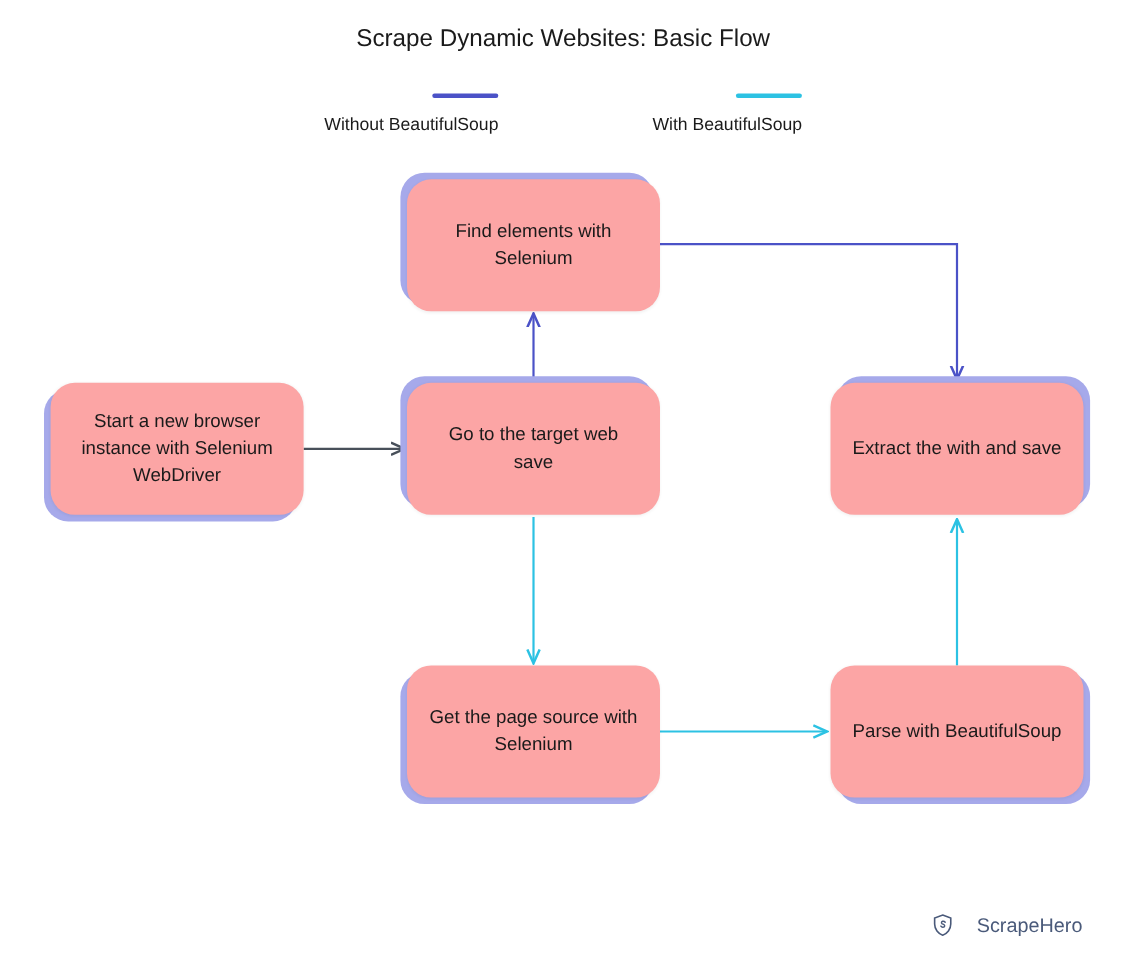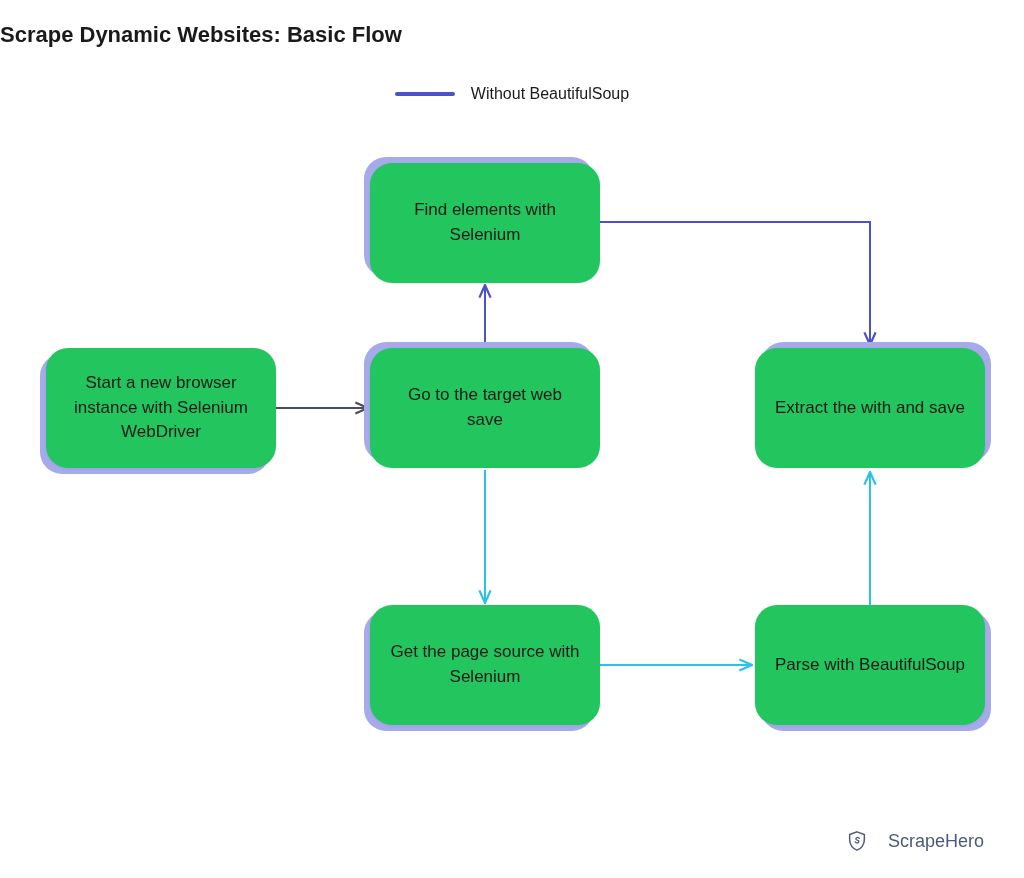--- a/index.html
+++ b/index.html
@@ -11,37 +11,39 @@
     font-family: "Segoe UI", Arial, sans-serif;
     color: #1a1a1a;
     position: relative;
     overflow: hidden;
   }
   .title {
     position: absolute;
     top: 22px;
     left: 0;
     width: 1024px;
+    text-align: center;
     font-size: 22px;
-    font-weight: 700;
+    font-weight: 400;
   }
   .legend-row {
     position: absolute;
     top: 85px;
     left: 0;
     width: 1024px;
     display: flex;
     justify-content: center;
     gap: 140px;
     font-size: 16px;
   }
   .legend-item {
     display: flex;
-    align-items: center;
+    align-items: flex-end;
     gap: 16px;
+    flex-direction: column;
   }
   .legend-swatch {
     width: 60px;
     height: 4px;
     border-radius: 2px;
   }
   
   .box {
     position: absolute;
     width: 230px;
@@ -56,21 +58,21 @@
     height: 120px;
     background: #a6a9ea;
     border-radius: 22px;
   }
   .box .front {
     position: absolute;
     left: 0;
     top: 0;
     width: 230px;
     height: 120px;
-    background: #22c55e;
+    background: #fca5a5;
     border-radius: 22px;
     display: flex;
     align-items: center;
     justify-content: center;
     text-align: center;
     padding: 0 20px;
     box-sizing: border-box;
     font-size: 17px;
     line-height: 1.45;
     box-shadow: 0 1px 3px rgba(0,0,0,0.06);
@@ -109,20 +111,24 @@
 </style>
 </head>
 <body>
 
 <div class="title">Scrape Dynamic Websites: Basic Flow</div>
 
 <div class="legend-row">
   <div class="legend-item">
     <div class="legend-swatch" style="background:#4b52c7"></div>
     <span>Without BeautifulSoup</span>
+  </div>
+  <div class="legend-item">
+    <div class="legend-swatch" style="background:#2cc2e3"></div>
+    <span>With BeautifulSoup</span>
   </div>
 </div>
 
 <svg class="connections">
   <defs>
     <marker id="arr-neutral" viewBox="0 0 10 10" refX="9" refY="5" markerWidth="7" markerHeight="7" orient="auto-start-reverse">
       <path d="M0,1 L9,5 L0,9" fill="none" stroke="#48505a" stroke-width="1.6"></path>
     </marker>
     <marker id="arr-without" viewBox="0 0 10 10" refX="9" refY="5" markerWidth="7" markerHeight="7" orient="auto-start-reverse">
       <path d="M0,1 L9,5 L0,9" fill="none" stroke="#4b52c7" stroke-width="1.6"></path>

